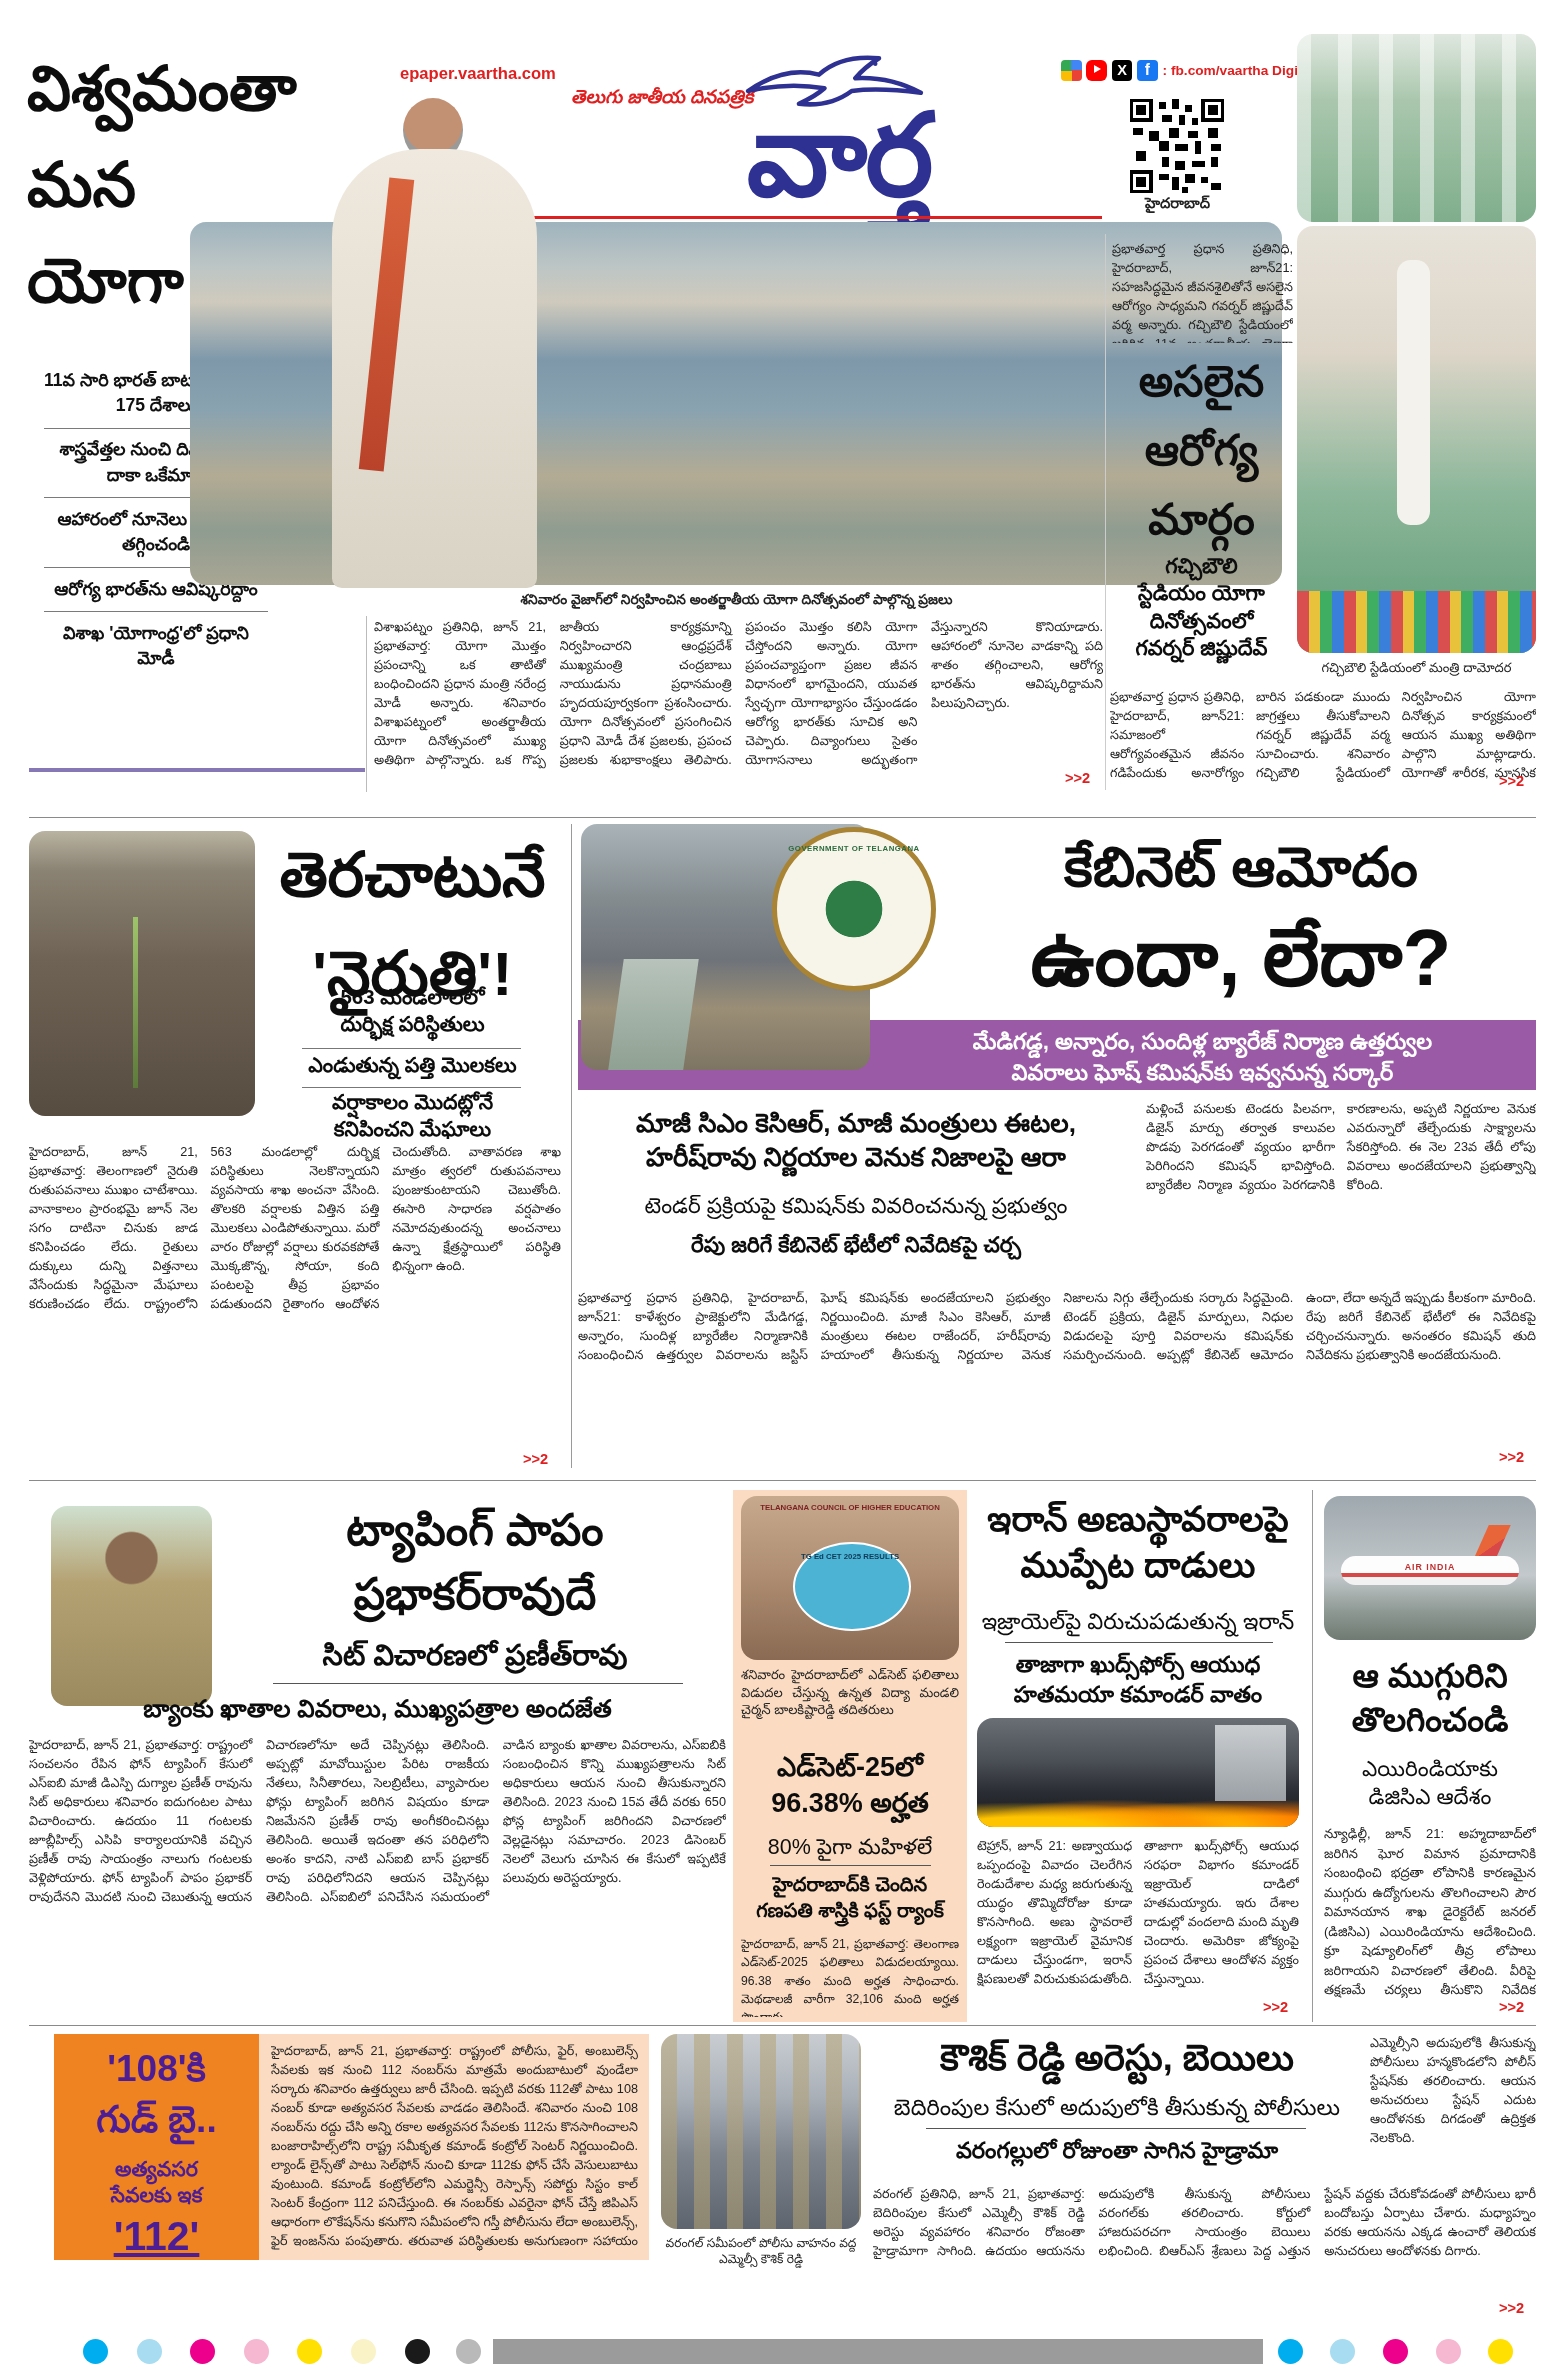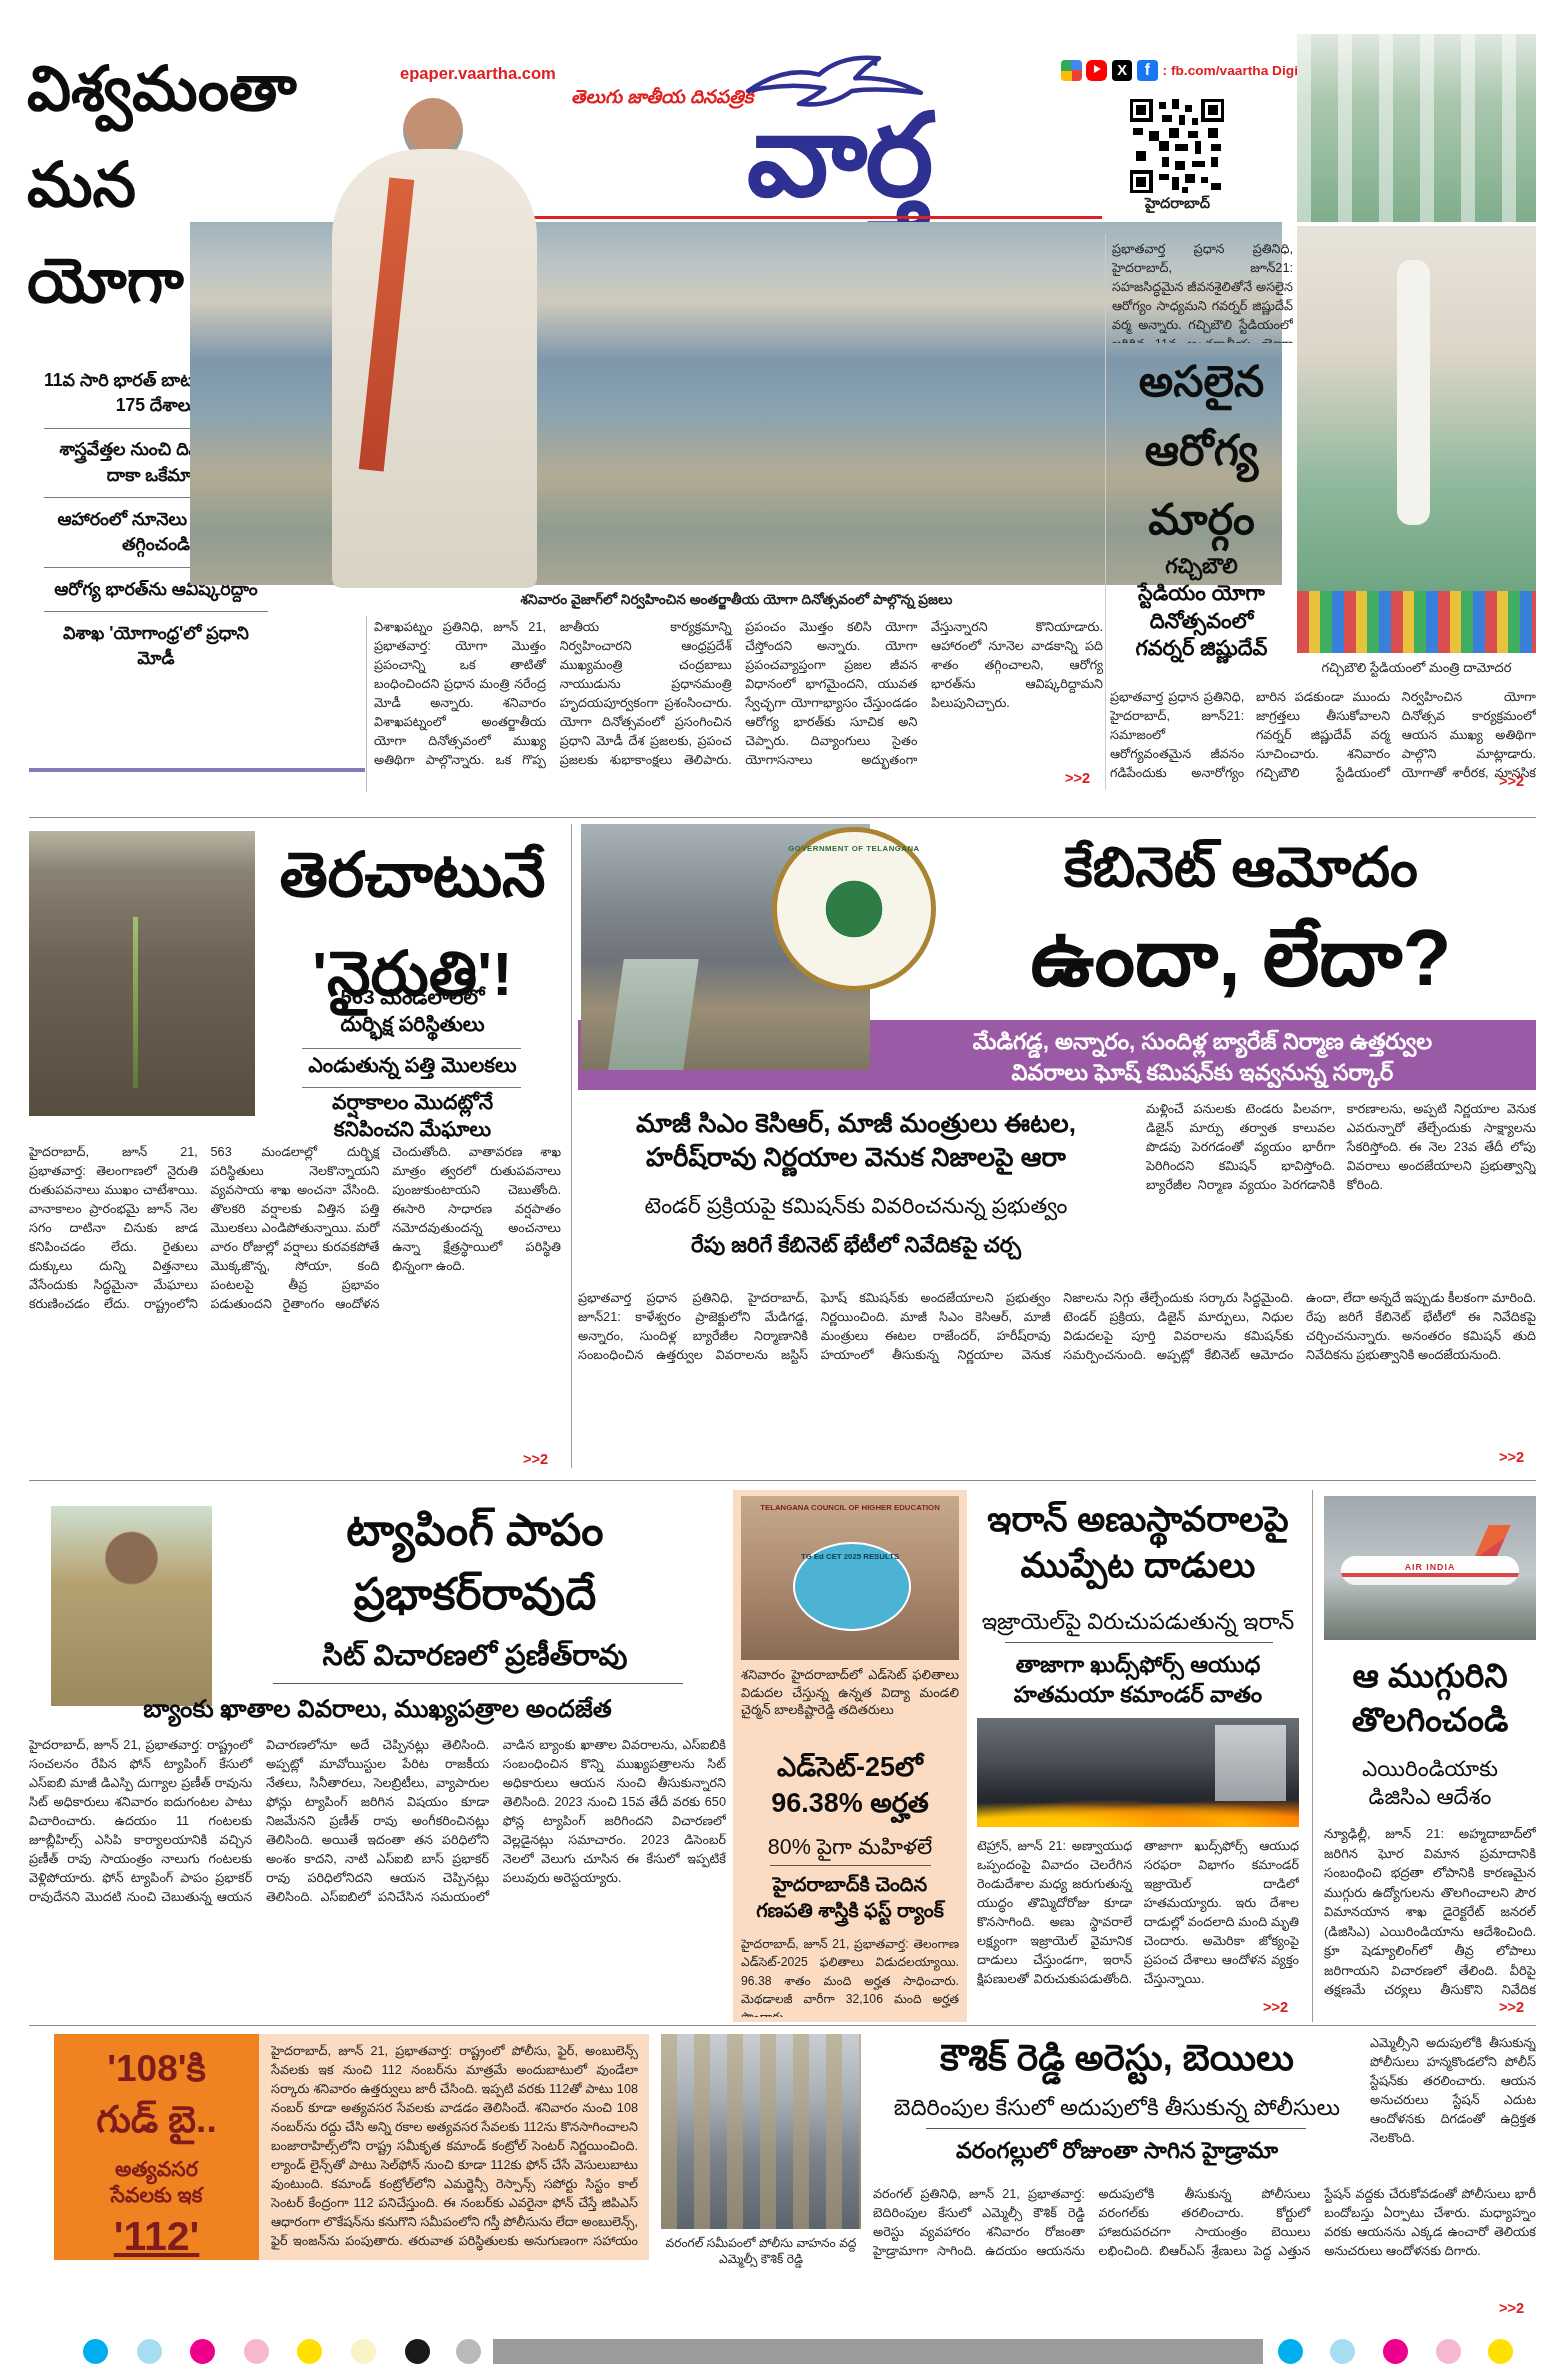--- a/index.html
+++ b/index.html
@@ -9,21 +9,21 @@
   .hl{font-weight:bold;color:#0d0d0d;text-align:center;white-space:pre-line;line-height:1.32;}
   .body-txt{font-size:12.7px;line-height:1.5;text-align:justify;overflow:hidden;color:#222;}
   .cap{font-size:13.7px;color:#222;text-align:center;line-height:1.35;}
   .cont{color:#e02020;font-weight:bold;font-size:14.6px;}
   .rule-h{background:#8a8a8a;height:1px;}
   .rule-v{background:#9a9a9a;width:1px;}
   .sep{height:1px;background:#777;margin:5.9px auto;width:70%;}
   .red{color:#e02020;}
   .blue{color:#1c2f7c;}
   
-  .ph{position:absolute;overflow:hidden;background:#c8cbcd;}
+  .ph{position:absolute;overflow:hidden;background:#c8cbcd;border-radius:16px;}
   .ph-main{background:linear-gradient(180deg,#9fb3bd 0%,#bcc5c5 12%,#cfcabd 22%,#7e98aa 38%,#8aa3b0 52%,#b3ab94 70%,#8f9c90 85%,#a9a694 100%);}
   .modi-body{position:absolute;left:83px;top:88px;width:205px;height:439px;border-radius:88px 88px 9.8px 9.8px;
      background:linear-gradient(180deg,#efe9df 0%,#e7e0d4 40%,#d9d3c6 100%);}
   .modi-head{position:absolute;left:154px;top:37px;width:60px;height:64px;border-radius:50%;
      background:radial-gradient(circle at 50% 40%,#c29072 0 60%,#9a9a98 61%);}
   .modi-shawl{position:absolute;left:125px;top:117px;width:25px;height:293px;background:linear-gradient(180deg,#d9633c,#b8432a);transform:rotate(6deg);}
   .ph-corner-top{background:repeating-linear-gradient(90deg,rgba(255,255,255,.5) 0 13.7px,rgba(0,0,0,0) 13.7px 41px),
      linear-gradient(180deg,#dfe7df 0%,#aac7ad 35%,#7fae8c 100%);}
   .ph-governor{background:linear-gradient(180deg,#e8e3da 0%,#dcd5c8 30%,#8db79a 62%,#5d9b74 100%);}
   .gov-fig{position:absolute;left:42%;top:8%;width:33px;height:62%;background:#f4f2ec;border-radius:13.7px;}
@@ -61,21 +61,21 @@
   .mast-title{font-weight:bold;color:#2e3192;font-size:115px;line-height:1;letter-spacing:-2px;}
   .ic{width:20.5px;height:20.5px;border-radius:3.9px;display:inline-block;vertical-align:middle;margin-right:4.9px;position:relative;}
   .ic-gnews{background:conic-gradient(#4285f4 0 25%,#ea4335 0 50%,#fbbc05 0 75%,#34a853 0);}
   .ic-yt{background:#ff0000;border-radius:5.9px;}
   .ic-yt::after{content:"";position:absolute;left:7.8px;top:4.9px;border-left:7.8px solid #fff;border-top:4.9px solid rgba(0,0,0,0);border-bottom:4.9px solid rgba(0,0,0,0);}
   .ic-x{background:#000;}
   .ic-x::after{content:"X";position:absolute;left:0;top:0;width:100%;text-align:center;color:#fff;font-weight:bold;font-size:14.6px;line-height:20.5px;}
   .ic-fb{background:#1877f2;}
   .ic-fb::after{content:"f";position:absolute;left:0;top:0;width:100%;text-align:center;color:#fff;font-weight:bold;font-size:15.6px;line-height:19.5px;}
   
-  .box-108{background:#ef8322;color:#7f1d1d;text-align:center;font-weight:bold;}
+  .box-108{background:#ef8322;color:#4c1d95;text-align:center;font-weight:bold;}
   .peach{background:#fbdcc2;}
   .dot{position:absolute;width:25px;height:25px;border-radius:50%;top:2339px;}
   .graybar{position:absolute;top:2339px;height:25px;background:#9b9b9b;}
   .bullets .b{font-size:17.6px;font-weight:bold;text-align:center;line-height:1.45;padding:8.8px 0;color:#111;}
   .bullets .b:not(:last-child){border-bottom:1px solid #7a7a7a;}
   .purple-strip{background:#9a5aa5;}
   .strip-txt{color:#fff;font-weight:bold;font-size:22.4px;text-align:center;white-space:pre-line;line-height:1.4;}
 </style>
 </head>
 <body>

